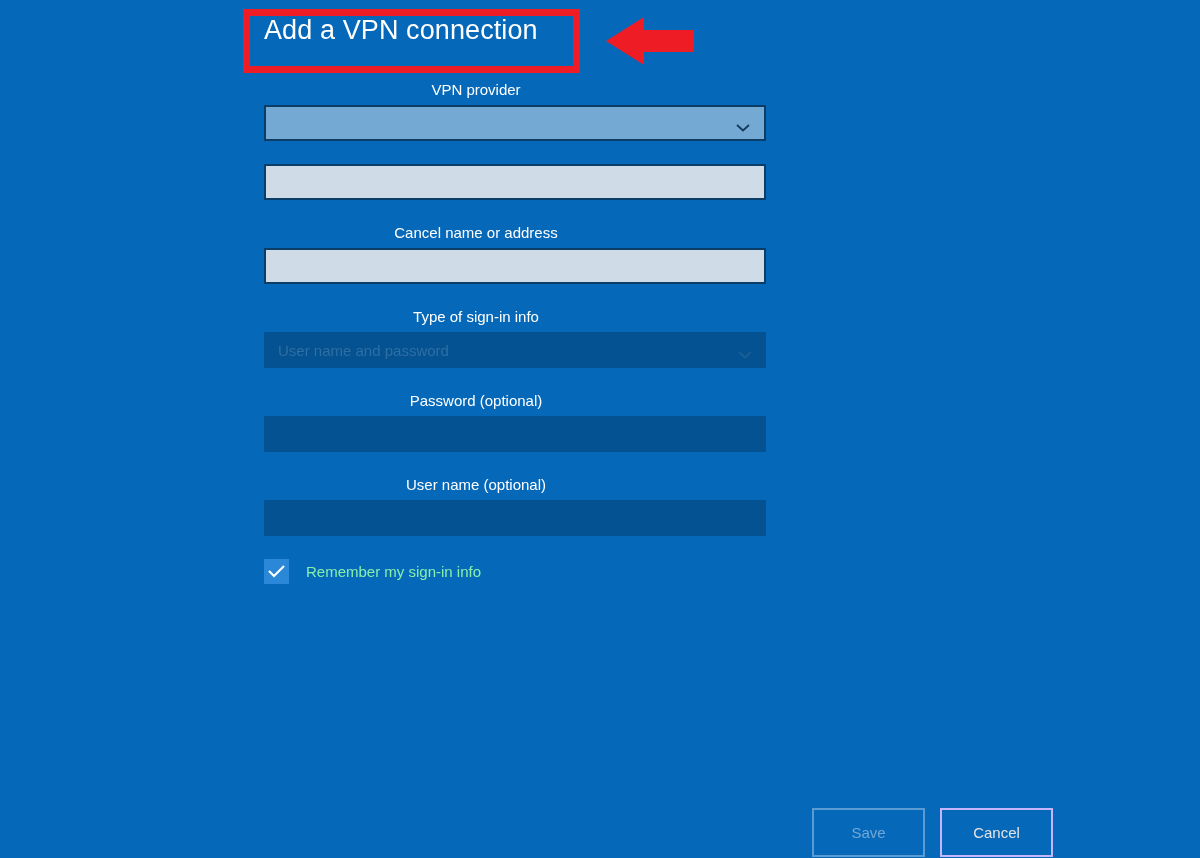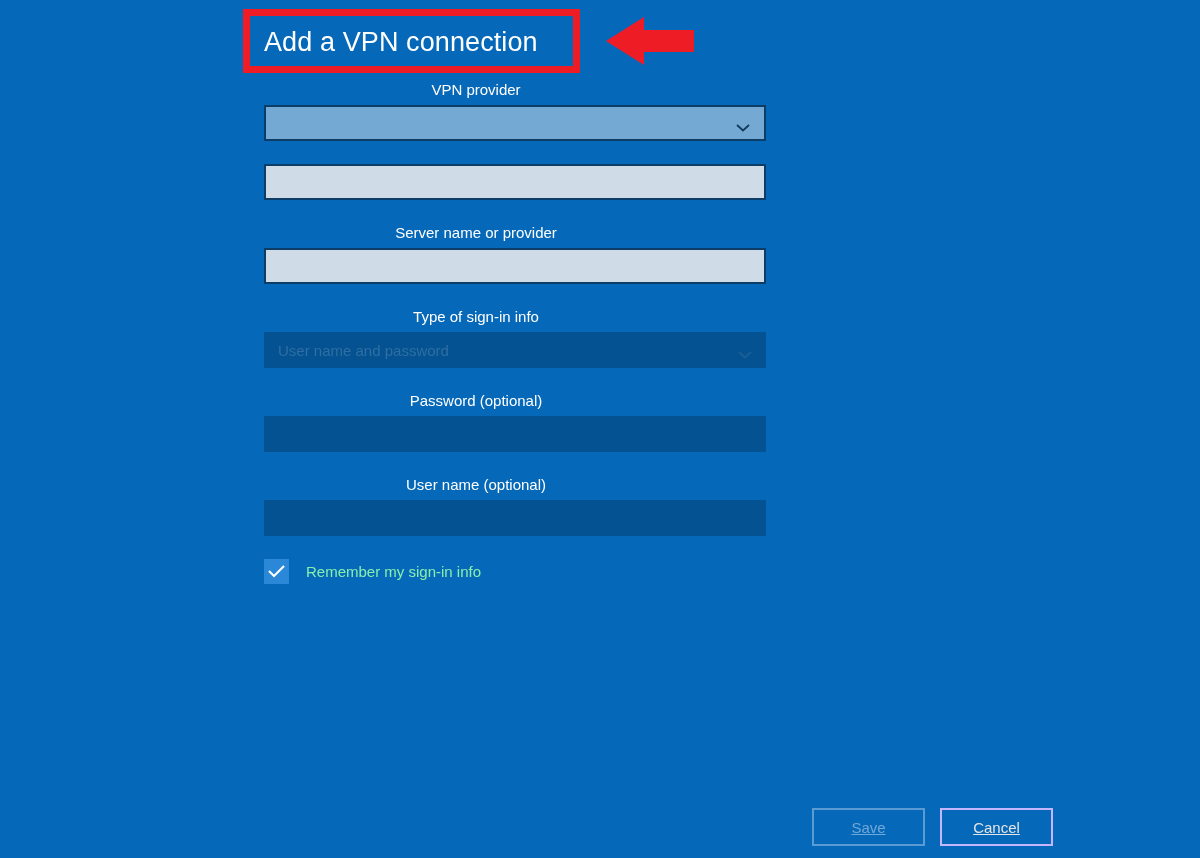--- a/index.html
+++ b/index.html
@@ -27,21 +27,21 @@
     left: 243px;
     top: 9px;
     width: 337px;
     height: 64px;
     border: 7px solid #ee1c25;
     box-sizing: border-box;
   }
   .title-text {
     position: absolute;
     left: 264px;
-    top: 27px;
+    top: 15px;
     font-size: 27px;
     color: #ffffff;
     font-weight: 400;
     letter-spacing: 0.1px;
     white-space: nowrap;
   }
   .arrow-annotation {
     position: absolute;
     left: 606px;
     top: 15px;
@@ -143,28 +143,27 @@
   
   .footer {
     position: absolute;
     left: 812px;
     top: 808px;
     display: flex;
     gap: 15px;
   }
   .btn {
     width: 113px;
-    height: 38px;
+    height: 49px;
     display: flex;
     align-items: center;
     justify-content: center;
     font-size: 15px;
     box-sizing: border-box;
     background: transparent;
-    text-decoration: underline;
   }
   .btn-disabled {
     border: 2px solid #5a9bd4;
     color: #70a8d8;
   }
   .btn-enabled {
     border: 2px solid #c4b5fd;
     color: #e5e5e5;
     cursor: pointer;
   }
@@ -195,21 +194,21 @@
           </svg>
         </span>
       </div>
     </div>
 
     <div class="group">
       <div class="control input-enabled"></div>
     </div>
 
     <div class="group">
-      <div class="field-label">Server name or provider</div>
+      <div class="field-label">Cancel name or address</div>
       <div class="control input-enabled"></div>
     </div>
 
     <div class="group">
       <div class="field-label">Type of sign-in info</div>
       <div class="control disabled-fill">
         <span class="combo-value">User name and password</span>
         <span class="chevron dim">
           <svg viewBox="0 0 14 9" width="14" height="9" aria-hidden="true">
             <path d="M1 1.5 L7 7 L13 1.5" fill="none" stroke-width="1.8"></path>

